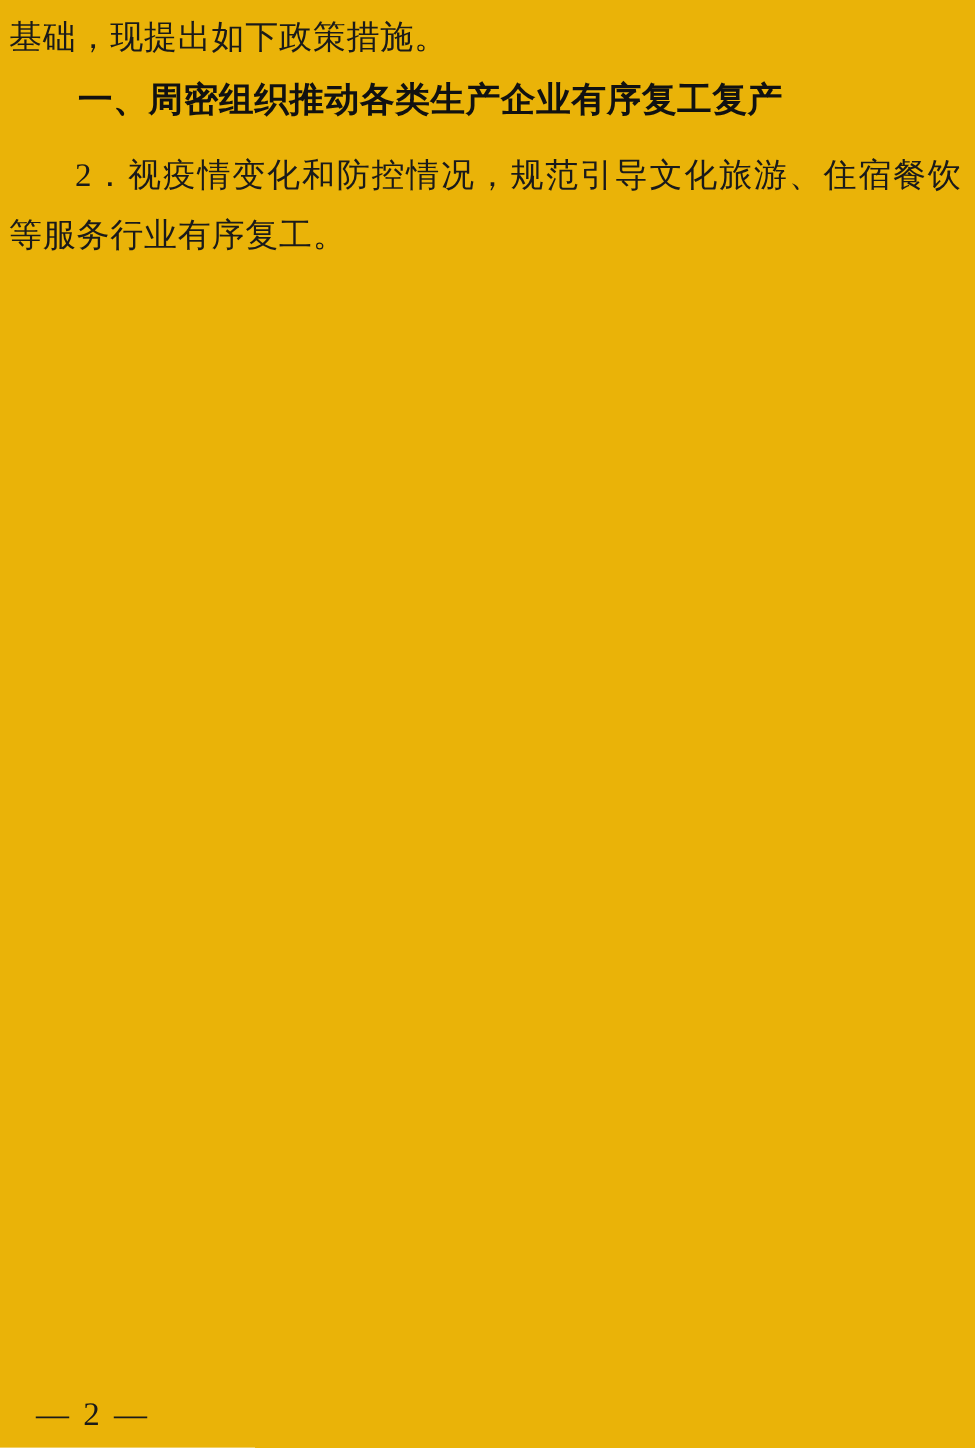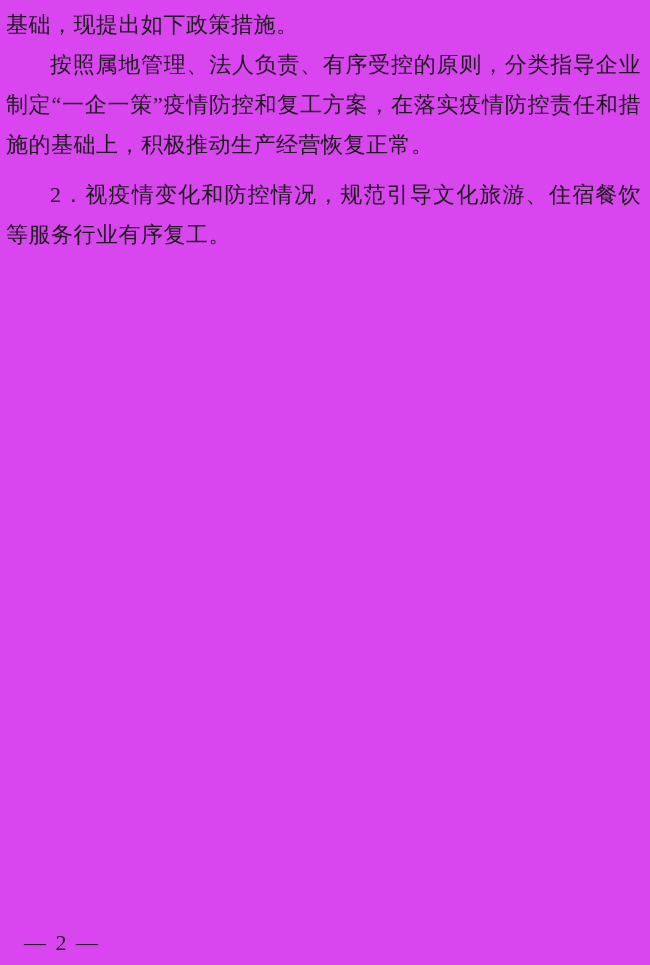--- a/index.html
+++ b/index.html
@@ -10,21 +10,21 @@
     width: 650px;
     height: 965px;
     background: #ffffff;
     overflow: hidden;
   }
   .page {
     position: relative;
     box-sizing: border-box;
     width: 650px;
     height: 965px;
-    background: #d946ef;
+    background: #eab308;
     color: #1a1a1a;
     font-family: "Liberation Serif", "DejaVu Serif", serif;
     padding: 5px 9px 0 6px;
   }
   .body-text {
     margin: 0;
     font-size: 22px;
     line-height: 40px;
     letter-spacing: 0.5px;
     text-align: justify;
@@ -57,22 +57,22 @@
     font-family: "Liberation Serif", "DejaVu Serif", serif;
   }
 </style>
 </head>
 <body>
 
 <div class="page">
 
   <p class="body-text no-indent">基础，现提出如下政策措施。</p>
 
+  <h2 class="heading">一、周密组织推动各类生产企业有序复工复产</h2>
 
-  <p class="body-text">按照属地管理、法人负责、有序受控的原则，分类指导企业制定“一企一策”疫情防控和复工方案，在落实疫情防控责任和措施的基础上，积极推动生产经营恢复正常。</p>
 
 
 
   <p class="body-text para-gap">2．视疫情变化和防控情况，规范引导文化旅游、住宿餐饮等服务行业有序复工。</p>
 
   <div class="footer-page-number">— 2 —</div>
 
 </div>
 
 </body></html>

